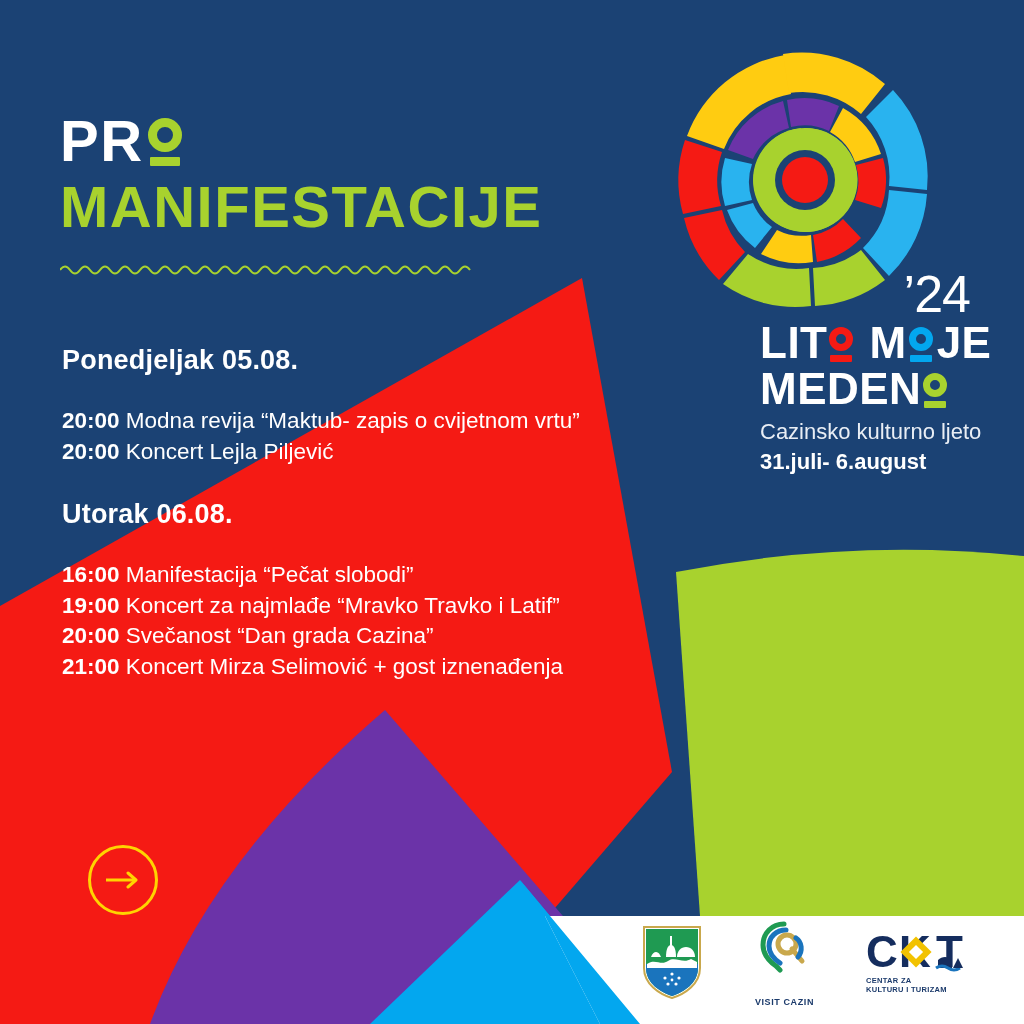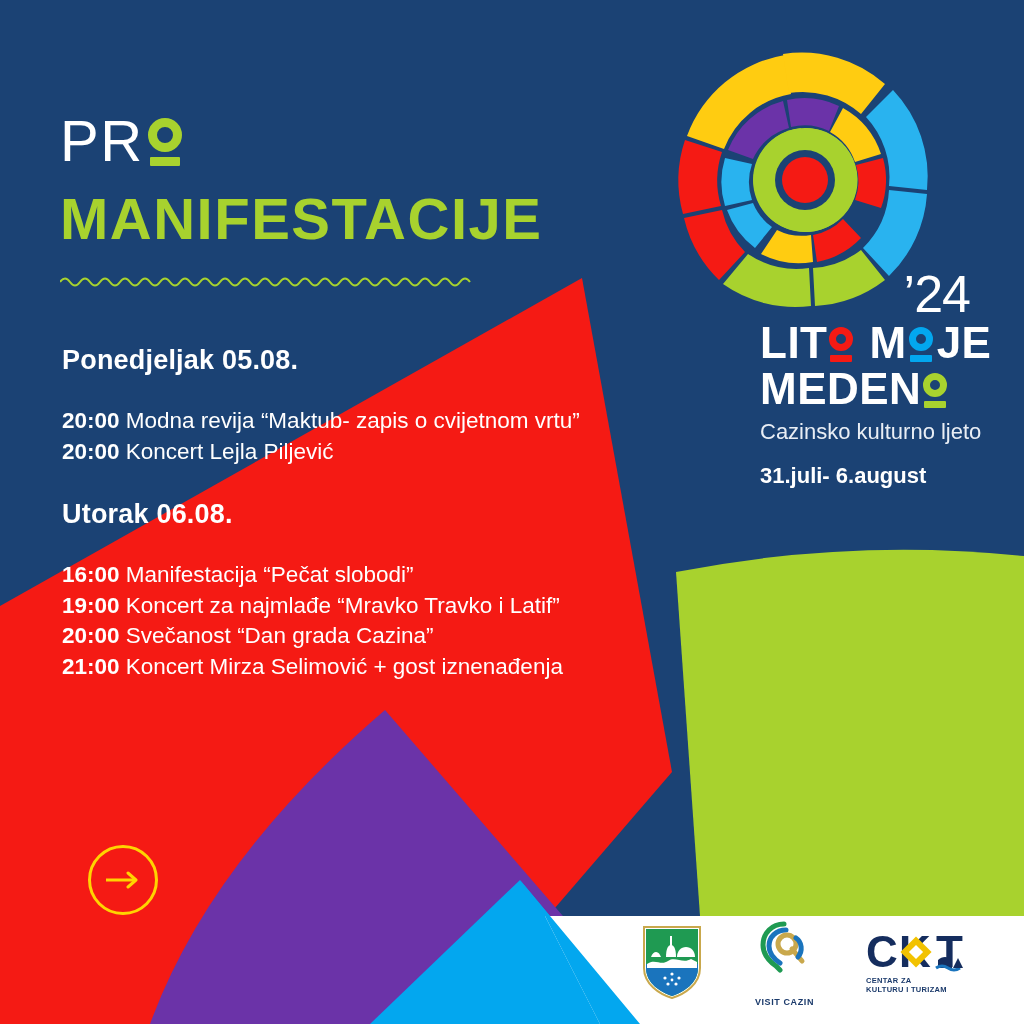--- a/index.html
+++ b/index.html
@@ -11,42 +11,42 @@
   #poster {
     position:relative; width:1024px; height:1024px;
     background:#1b4274; overflow:hidden;
   }
   .layer { position:absolute; top:0; left:0; width:1024px; height:1024px; }
   svg.layer { display:block; }
 
   
   #headline { position:absolute; left:60px; top:112px; z-index:6; }
   .hl-white {
-    font-size:58px; font-weight:400; color:#ffffff;
+    font-size:58px; font-weight:700; color:#ffffff;
     letter-spacing:1.5px; line-height:1.0;
   }
   .hl-green {
     font-size:58px; font-weight:700; color:#a8d22e;
     letter-spacing:1.5px; line-height:1.0;
   }
   #prog-line { display:flex; align-items:center; }
   .opin {
     position:relative; width:40px; height:58px;
     margin:0 1px; display:inline-block;
   }
   .opin .ring {
     position:absolute; left:3px; top:6px;
     width:34px; height:34px; border-radius:50%;
     border:9px solid #a8d22e; background:transparent;
   }
   .opin .bar {
     position:absolute; left:5px; top:45px;
     width:30px; height:9px; background:#a8d22e; border-radius:1px;
   }
-  #manif { margin-top:20px; }
+  #manif { margin-top:8px; }
   #wave { margin-top:26px; }
 
   
   #program { position:absolute; left:62px; top:345px; z-index:7; width:620px; }
   .day-head {
     font-size:27px; font-weight:700; color:#ffffff;
     letter-spacing:0.2px; margin-bottom:30px;
   }
   .ev {
     font-size:22.5px; color:#ffffff; line-height:1.36;
@@ -76,21 +76,21 @@
     position:absolute; left:2px; top:34px; width:22px; height:7px;
     background:currentColor; border-radius:1px;
   }
   .pin-red { color:#f51a14; }
   .pin-cyan { color:#03a7ef; }
   .pin-green { color:#a8d22e; }
   #subtitle {
     font-size:22px; color:#e9eef5; margin-top:8px; font-weight:400;
   }
   #dates {
-    font-size:22px; color:#ffffff; font-weight:700; margin-top:18px;
+    font-size:22px; color:#ffffff; font-weight:700; margin-top:4px;
   }
 
   
   #swipe {
     position:absolute; left:88px; top:845px; width:70px; height:70px;
     border:3px solid #ffd400; border-radius:50%; z-index:8;
     display:flex; align-items:center; justify-content:center;
   }
 
   

